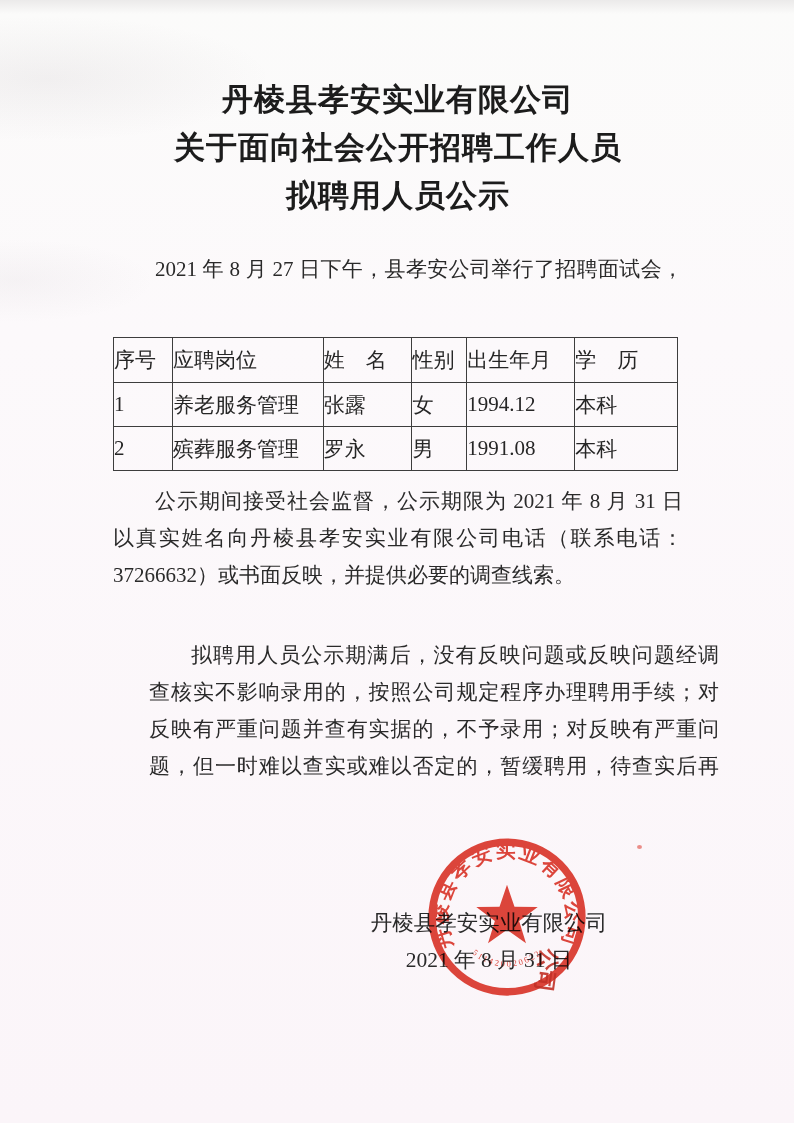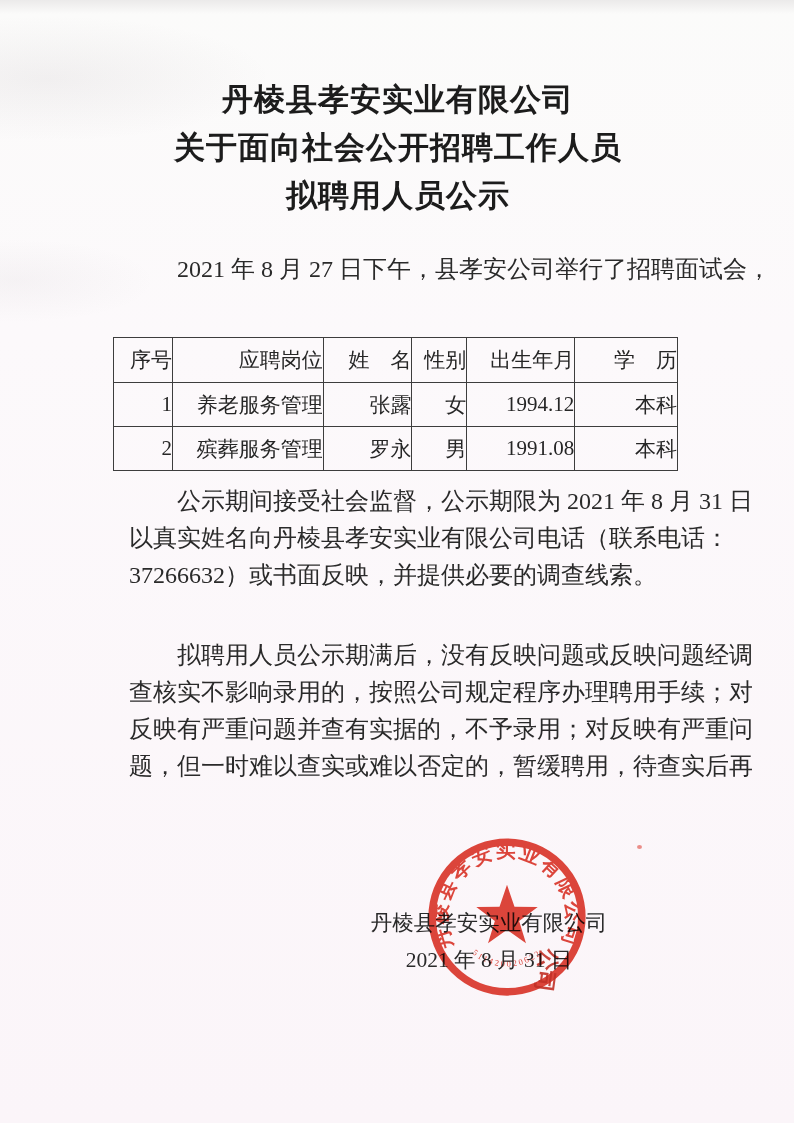--- a/index.html
+++ b/index.html
@@ -24,37 +24,37 @@
   }
   .content {
     position: absolute; left: 113px; top: 0; width: 570px; height: 918px;
   }
   .title-block {
     position: absolute; top: 76px; left: 0; width: 100%;
     text-align: center;
     font-size: 31px; font-weight: bold; line-height: 48px;
     color: #1c1c1c; letter-spacing: 1px;
   }
-  .para { position: absolute; left: 16px; width: 100%; font-size: 24px; color: #2a2a2a; }
+  .para { position: absolute; left: 0; width: 100%; font-size: 21px; color: #2a2a2a; }
   #para1 { top: 249px; line-height: 41px; }
   #para2 { top: 483px; line-height: 37px; }
-  #para3 { top: 637px; line-height: 37px; }
+  #para3 { top: 637px; line-height: 37px; margin-left: 36px; }
   .line { white-space: nowrap; }
   .j { text-align: justify; text-align-last: justify; }
   .ind { text-indent: 2em; }
 
   table.roster {
     position: absolute; top: 337px; left: 0;
     width: 565px; table-layout: fixed;
     border-collapse: collapse;
     font-size: 21px; color: #262626;
   }
   table.roster td {
     border: 1.5px solid #3d3d3d;
-    text-align: right; vertical-align: middle;
+    text-align: left; vertical-align: middle;
     padding: 0; overflow: hidden; white-space: nowrap;
   }
   tr.hdr td { height: 44px; }
   tr.datarow td { height: 43px; }
 
   .signature {
     position: absolute; top: 905px; left: 188px; width: 376px;
     text-align: center; font-size: 21.5px; line-height: 37px;
     color: #2a2a2a; white-space: nowrap;
   }

